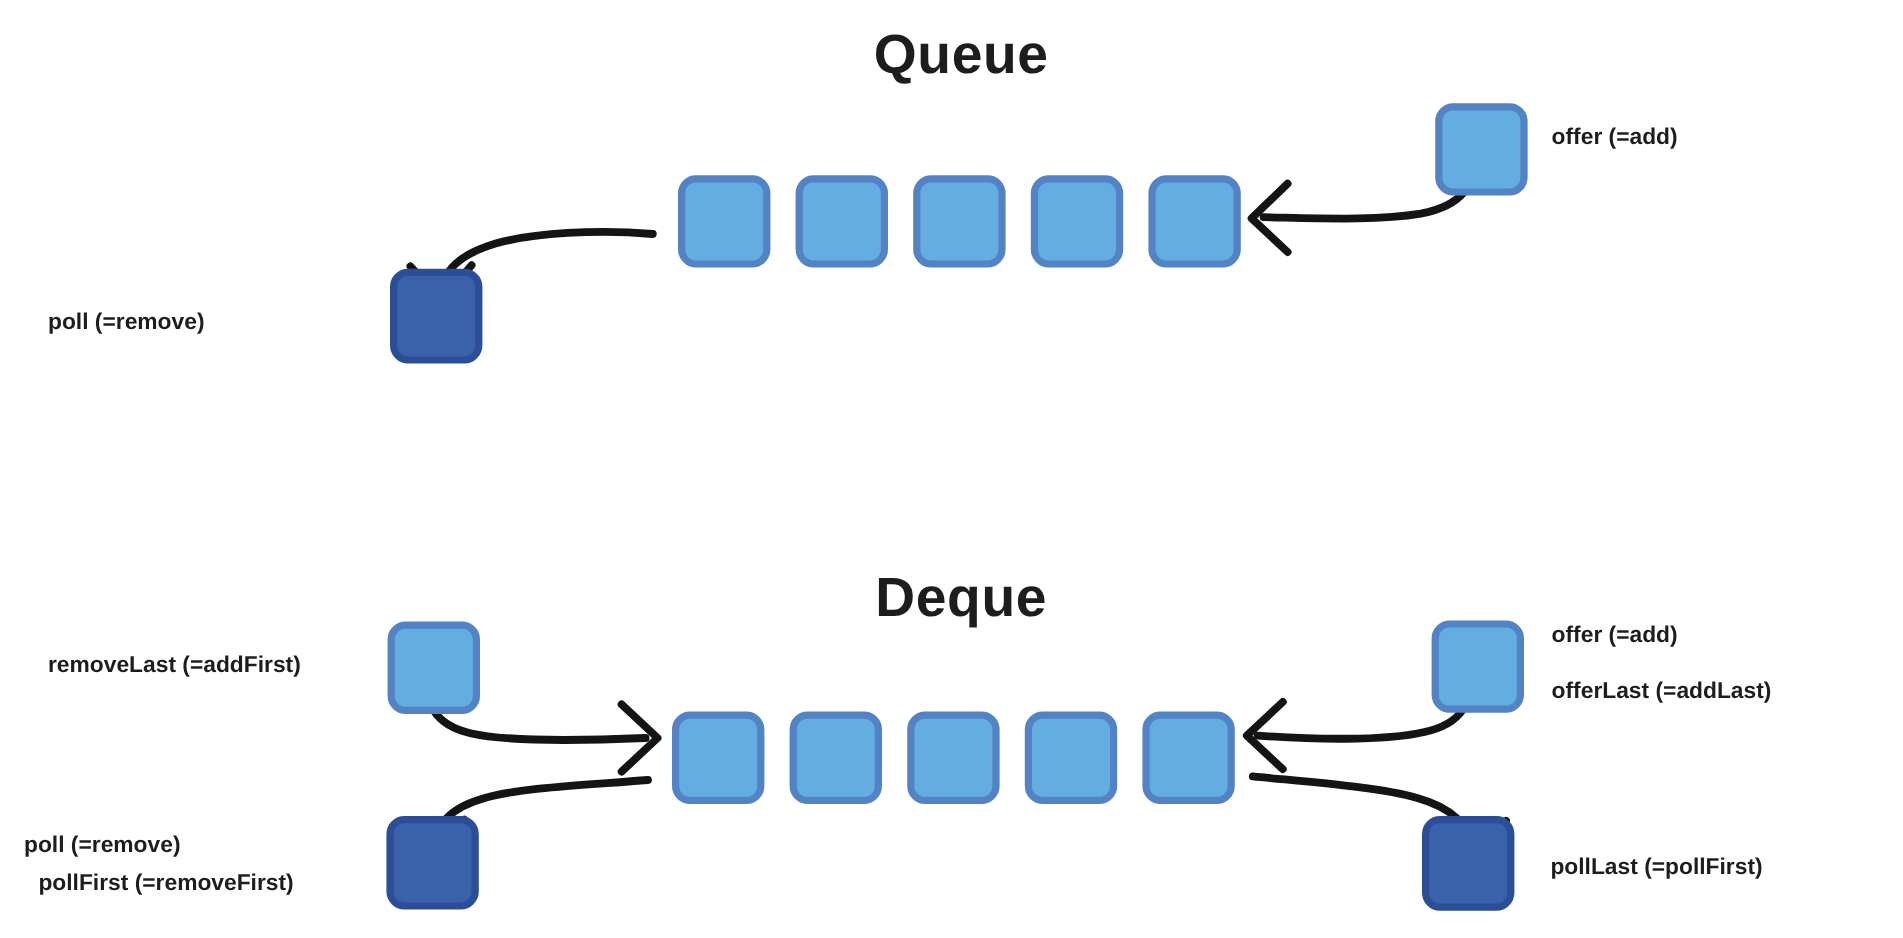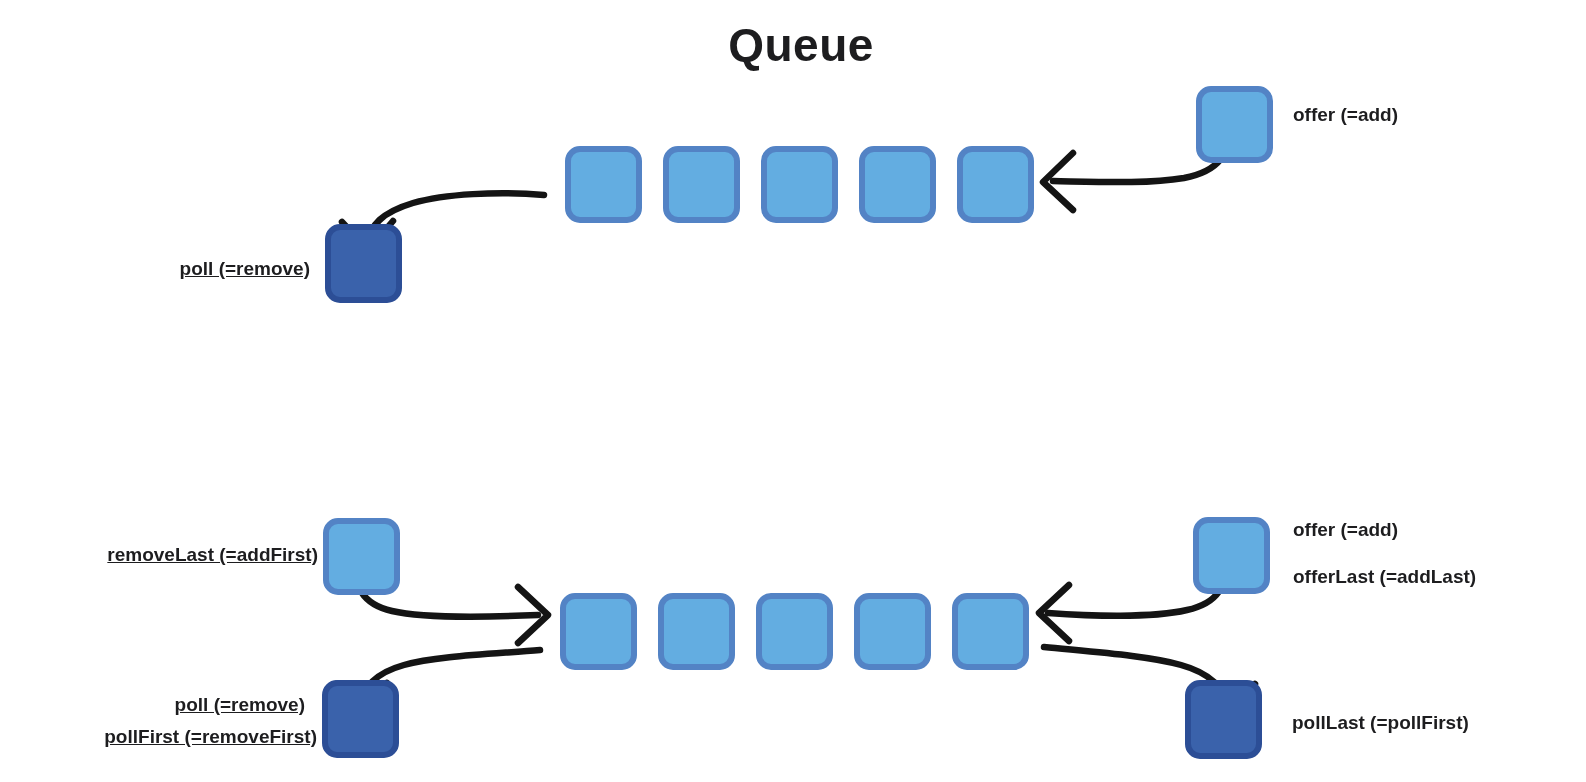--- a/index.html
+++ b/index.html
@@ -40,21 +40,21 @@
     position:absolute;display:flex;gap:21px;
   }
   .row .cell{
     width:77px;height:77px;box-sizing:border-box;border-radius:15px;
     background:var(--cell-fill);
     border:6px solid var(--cell-border);
   }
   .lbl{
     position:absolute;font-size:19px;font-weight:600;line-height:25px;white-space:nowrap;
   }
-  .lbl.r{text-align:right;text-decoration:underline;}
+  .lbl.r{}
 </style>
 </head>
 <body>
 
 <div class="canvas">
 
   <svg class="arrows" viewBox="0 0 1586 782" xmlns="http://www.w3.org/2000/svg">
 
     <g>
       <path d="M 1231 125 C 1229 154 1220 171 1184 178 C 1148 184 1102 182 1053 181"></path>
@@ -96,20 +96,21 @@
       <div class="cell"></div>
       <div class="cell"></div>
       <div class="cell"></div>
       <div class="cell"></div>
       <div class="cell"></div>
     </div>
 
   <div class="box removed" style="left:325px;top:224px;height:79px;"></div>
   <div class="lbl r" style="left:40px;top:256px;width:270px;">poll (=remove)</div>
 
+  <div class="title" style="top:470px;">Deque</div>
 
   <div class="box" style="left:323px;top:518px;"></div>
   <div class="lbl r" style="left:40px;top:542px;width:278px;">removeLast (=addFirst)</div>
 
   <div class="box" style="left:1193px;top:517px;"></div>
   <div class="lbl" style="left:1293px;top:517px;">offer (=add)</div>
   <div class="lbl" style="left:1293px;top:564px;">offerLast (=addLast)</div>
 
   <div class="row" style="left:560px;top:593px;">
       <div class="cell"></div>

